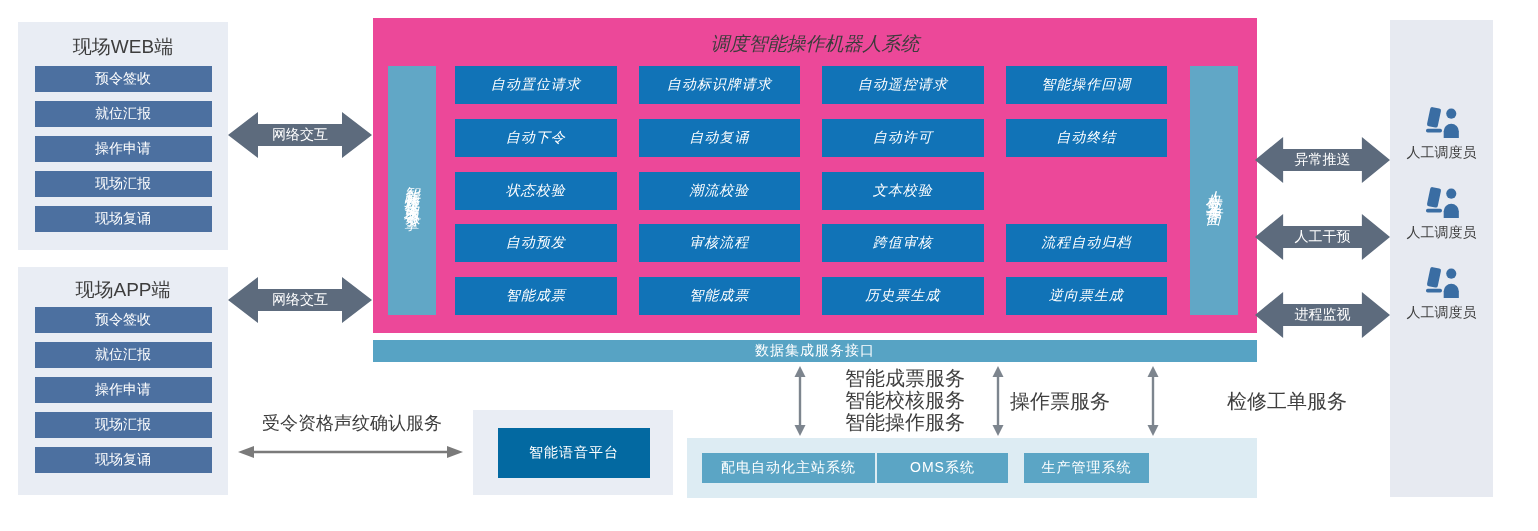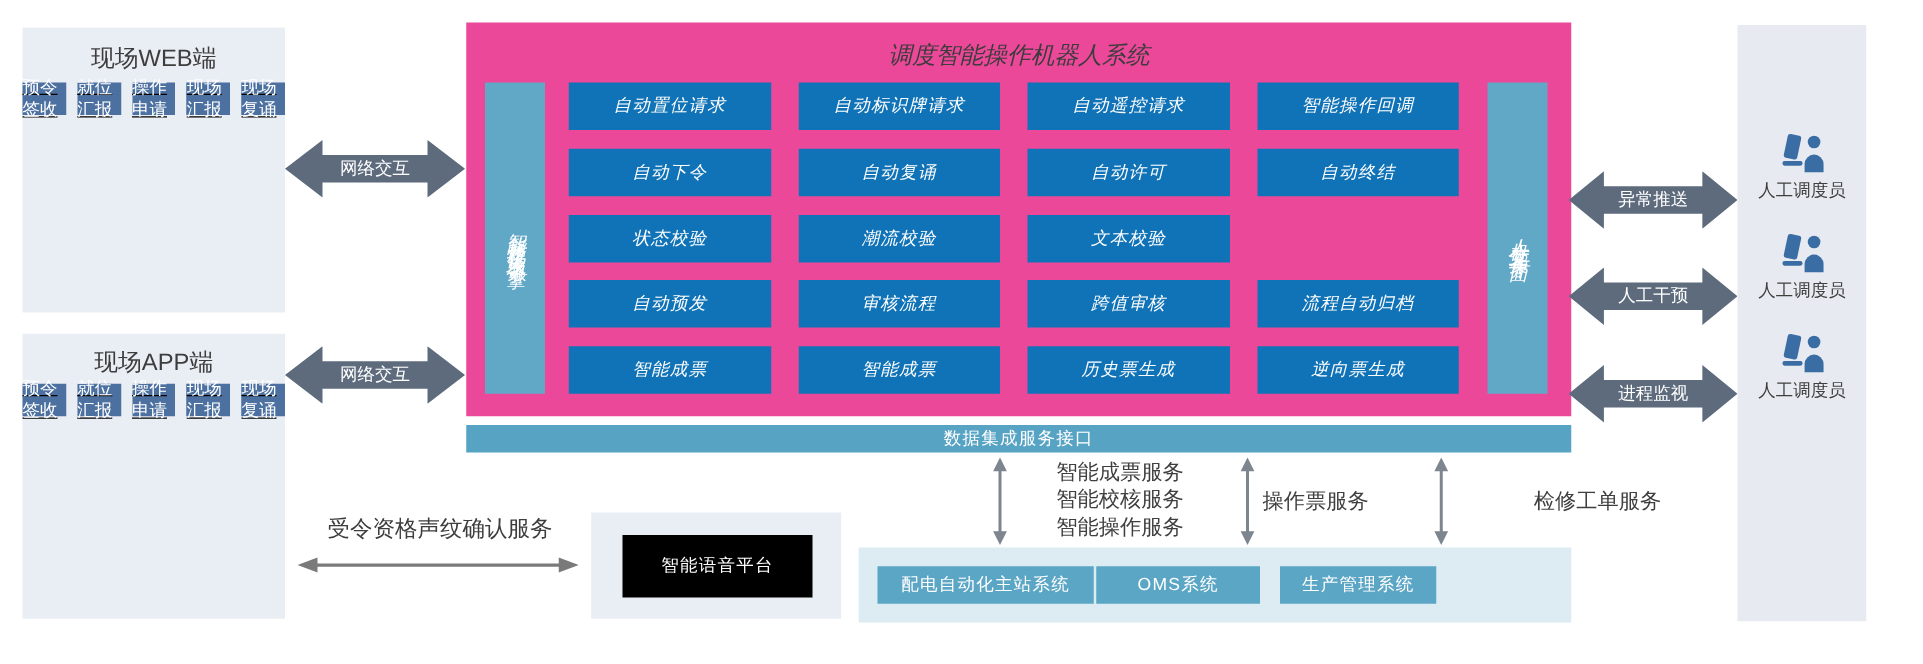--- a/index.html
+++ b/index.html
@@ -3,21 +3,21 @@
 <meta charset="utf-8">
 <style>
   * { margin:0; padding:0; box-sizing:border-box; }
   html,body { background:#fff; }
   body { font-family:"Liberation Sans","DejaVu Sans",sans-serif; }
   .stage { position:relative; width:1538px; height:531px; background:#fff; overflow:hidden; }
 
   
   .side-panel { position:absolute; left:18px; width:210px; height:228px; background:#e9edf4; }
   .side-panel .panel-title { text-align:center; font-size:19px; color:#3d3d3d; padding-top:12px; height:44px; }
-  .side-panel .btn-list { display:flex; flex-direction:row; align-items:center; gap:9px;text-decoration:underline; }
+  .side-panel .btn-list { display:flex; flex-direction:column; align-items:center; gap:9px; }
   .side-btn { width:177px; height:26px; background:#4c70a0; color:#fff; font-size:14px;
               display:flex; align-items:center; justify-content:center; }
 
   
   .block-arrow { position:absolute; }
   .block-arrow svg { position:absolute; inset:0; width:100%; height:100%; }
   .block-arrow .arrow-label { position:absolute; inset:0; display:flex; align-items:center; justify-content:center;
                               color:#fff; font-size:14px; }
 
   
@@ -35,31 +35,31 @@
           display:flex; align-items:center; justify-content:center; letter-spacing:1px; }
   .cell.spacer { visibility:hidden; }
 
   
   .data-bar { position:absolute; left:373px; top:340px; width:884px; height:22px; background:#57a3c4;
               color:#fff; font-size:14px; display:flex; align-items:center; justify-content:center; letter-spacing:1px; }
 
   
   .v-link { position:absolute; width:14px; height:70px; top:366px; }
   .v-link svg { width:100%; height:100%; }
-  .link-label { position:absolute; color:#3f3f3f; font-size:17px; line-height:22px; }
+  .link-label { position:absolute; color:#3f3f3f; font-size:20px; line-height:22px; }
 
   
   .bottom-panel { position:absolute; left:687px; top:438px; width:570px; height:60px; background:#ddecf3;
                   display:flex; align-items:center; }
   .sys-box { background:#5ba5c5; color:#fff; font-size:14px; font-weight:500; height:30px;
              display:flex; align-items:center; justify-content:center; letter-spacing:1px; }
 
   
   .voice-panel { position:absolute; left:473px; top:410px; width:200px; height:85px; background:#e9edf4; }
-  .voice-box { position:absolute; left:25px; top:18px; width:152px; height:50px; background:#000000;
+  .voice-box { position:absolute; left:25px; top:18px; width:152px; height:50px; background:#0369a1;
                color:#fff; font-size:14px; font-weight:500; display:flex; align-items:center; justify-content:center;
                letter-spacing:1px; }
   .voice-arrow { position:absolute; left:238px; top:444px; width:225px; height:16px; }
   .voice-arrow svg { width:100%; height:100%; }
   .voice-label { position:absolute; left:240px; top:411px; width:224px; text-align:center;
                  font-size:18px; color:#3d3d3d; white-space:nowrap; }
 
   
   .right-panel { position:absolute; left:1390px; top:20px; width:103px; height:477px; background:#e7eaf1; }
   .dispatcher { position:absolute; left:0; width:100%; display:flex; flex-direction:column; align-items:center; gap:6px; }

